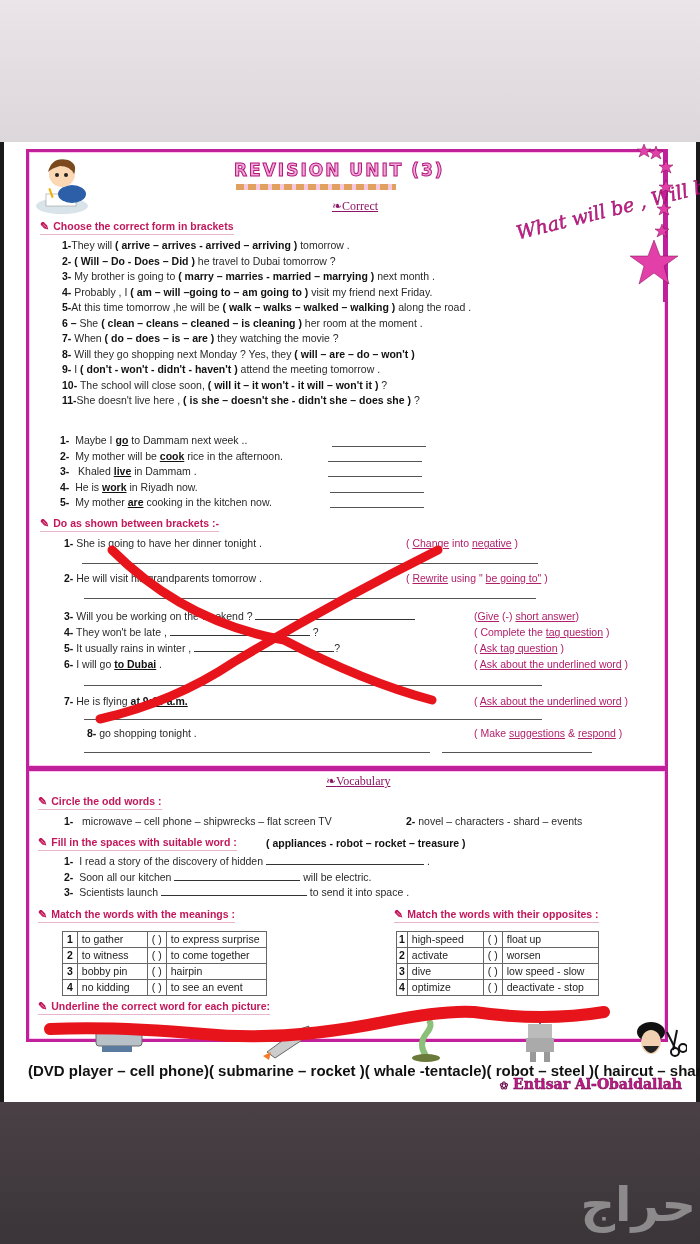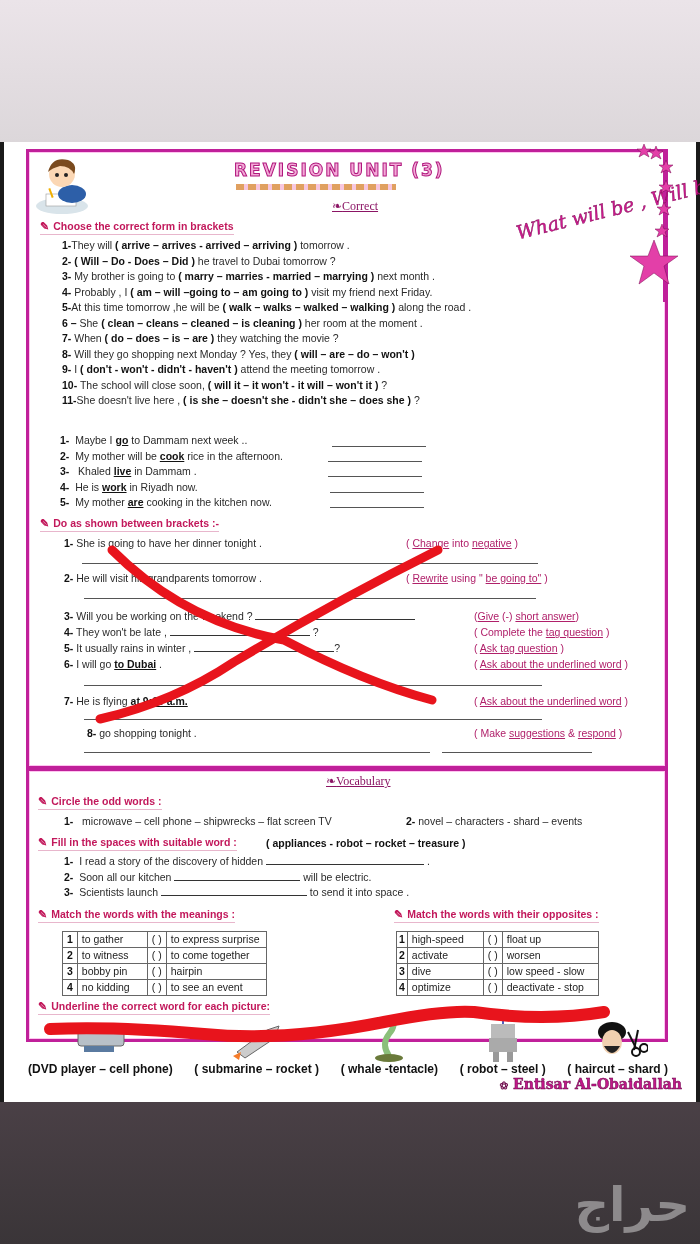--- a/index.html
+++ b/index.html
@@ -1,20 +1,20 @@
 <!DOCTYPE html>
 <html><head>
 <meta charset="utf-8">
 <style>
   * { box-sizing: border-box; margin: 0; padding: 0; }
   html, body { width: 700px; height: 1244px; overflow: hidden; }
   body { position: relative; font-family: "Liberation Sans", sans-serif; background: #1a1a1a; }
   .top-bar { position: absolute; left: 0; top: 0; width: 700px; height: 142px; background: linear-gradient(#ebe4e9, #dcd7da); }
   .bottom-bar { position: absolute; left: 0; top: 1102px; width: 700px; height: 142px; background: linear-gradient(#4a4046, #3a3538); }
-  .watermark { position: absolute; right: 10px; bottom: 12px; color: #8d8a8c; font-size: 48px; font-weight: bold; font-family: "DejaVu Sans", sans-serif; letter-spacing: -2px; }
+  .watermark { position: absolute; right: 4px; bottom: 12px; color: #8d8a8c; font-size: 48px; font-weight: bold; font-family: "DejaVu Sans", sans-serif; letter-spacing: -2px; }
   .sheet { position: absolute; left: 4px; top: 142px; width: 692px; height: 960px; background: #ffffff; }
   .frame { position: absolute; border: 3px solid #c0209a; box-shadow: inset 0 0 0 1px #ffc4f0; }
   .frame-grammar { left: 22px; top: 7px; width: 642px; height: 620px; }
   .frame-vocab { left: 22px; top: 626px; width: 642px; height: 274px; }
   .abs { position: absolute; }
   .txt { font-size: 10.5px; color: #2a2a2a; white-space: nowrap; line-height: 15.5px; }
   .bold { font-weight: bold; color: #111; }
   .instr { font-size: 10.5px; font-weight: bold; color: #c2185b; white-space: nowrap; border-bottom: 1px solid #e8b6cc; padding-bottom: 1px; }
   .pencil { display: inline-block; color: #c2185b; margin-right: 4px; font-size: 11px; }
   .note { font-size: 10.5px; color: #b0206a; white-space: nowrap; }
@@ -23,21 +23,21 @@
   .blank { display: inline-block; border-bottom: 1px solid #333; height: 10px; vertical-align: baseline; }
   .line { position: absolute; border-bottom: 1px solid #555; height: 1px; }
   .title { font-size: 17px; font-weight: bold; color: #f3a9d7; letter-spacing: 2px; -webkit-text-stroke: 1px #b0177d; font-family: "DejaVu Sans", sans-serif; }
   .section-head { font-size: 12px; color: #8b1464; text-decoration: underline; font-family: "Liberation Serif", serif; }
   .script-text { font-family: "DejaVu Serif", serif; font-style: italic; font-size: 19px; color: #d0188f; transform: rotate(-14deg); transform-origin: left top; white-space: nowrap; -webkit-text-stroke: 0.4px #7a0a53; }
   table.match { border-collapse: collapse; font-size: 10.5px; color: #222; }
   table.match td { border: 1px solid #666; padding: 0 4px; height: 16px; line-height: 15px; white-space: nowrap; }
   .pic-row { position: absolute; left: 24px; top: 870px; width: 640px; display: flex; justify-content: space-between; }
   .pic-item { display: flex; flex-direction: column; align-items: center; }
   .pic { width: 60px; height: 46px; position: relative; }
-  .pic-label { font-size: 12px; font-weight: bold; color: #111; white-space: nowrap; }
+  .pic-label { font-size: 15px; font-weight: bold; color: #111; white-space: nowrap; }
   .signature { position: absolute; right: 14px; top: 934px; font-size: 14px; font-weight: bold; color: #c2188a; font-family: "DejaVu Serif", serif; -webkit-text-stroke: 0.5px #6a0a4a; }
   svg.overlay { position: absolute; left: 0; top: 0; pointer-events: none; }
 </style>
 </head>
 <body>
 
 <div class="top-bar"></div>
 
 <div class="sheet">
   <div class="frame frame-grammar"></div>

